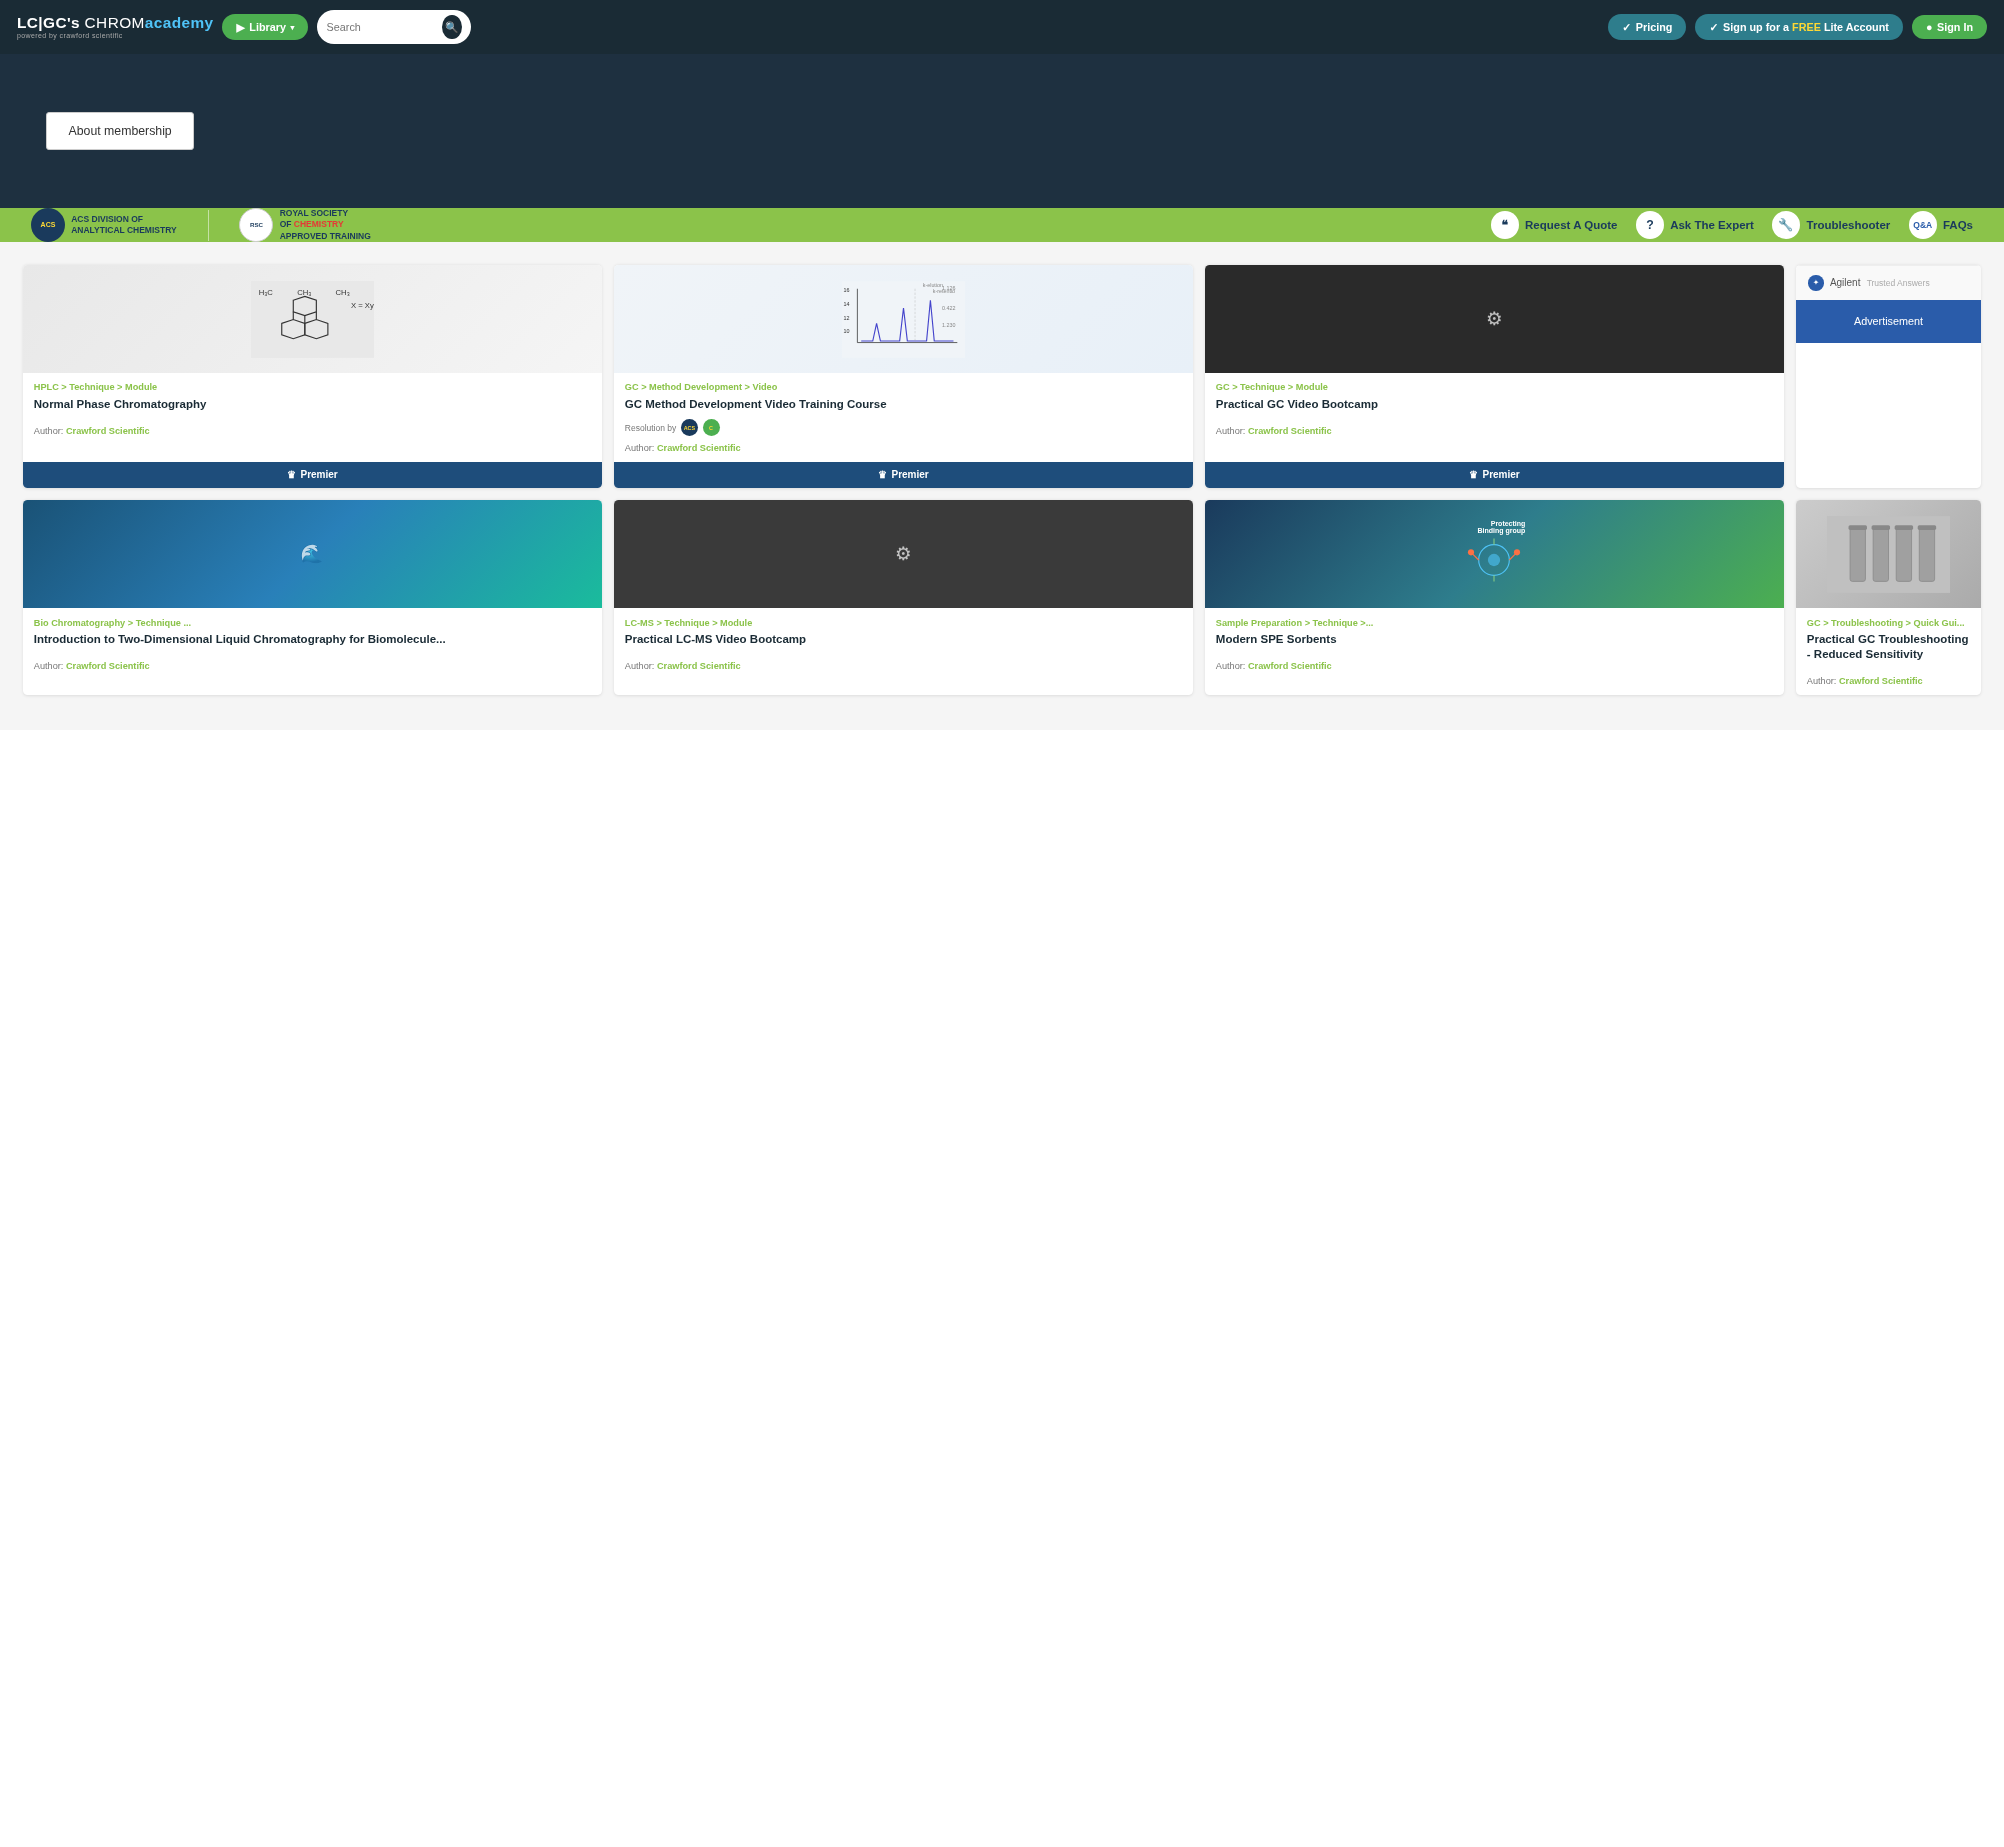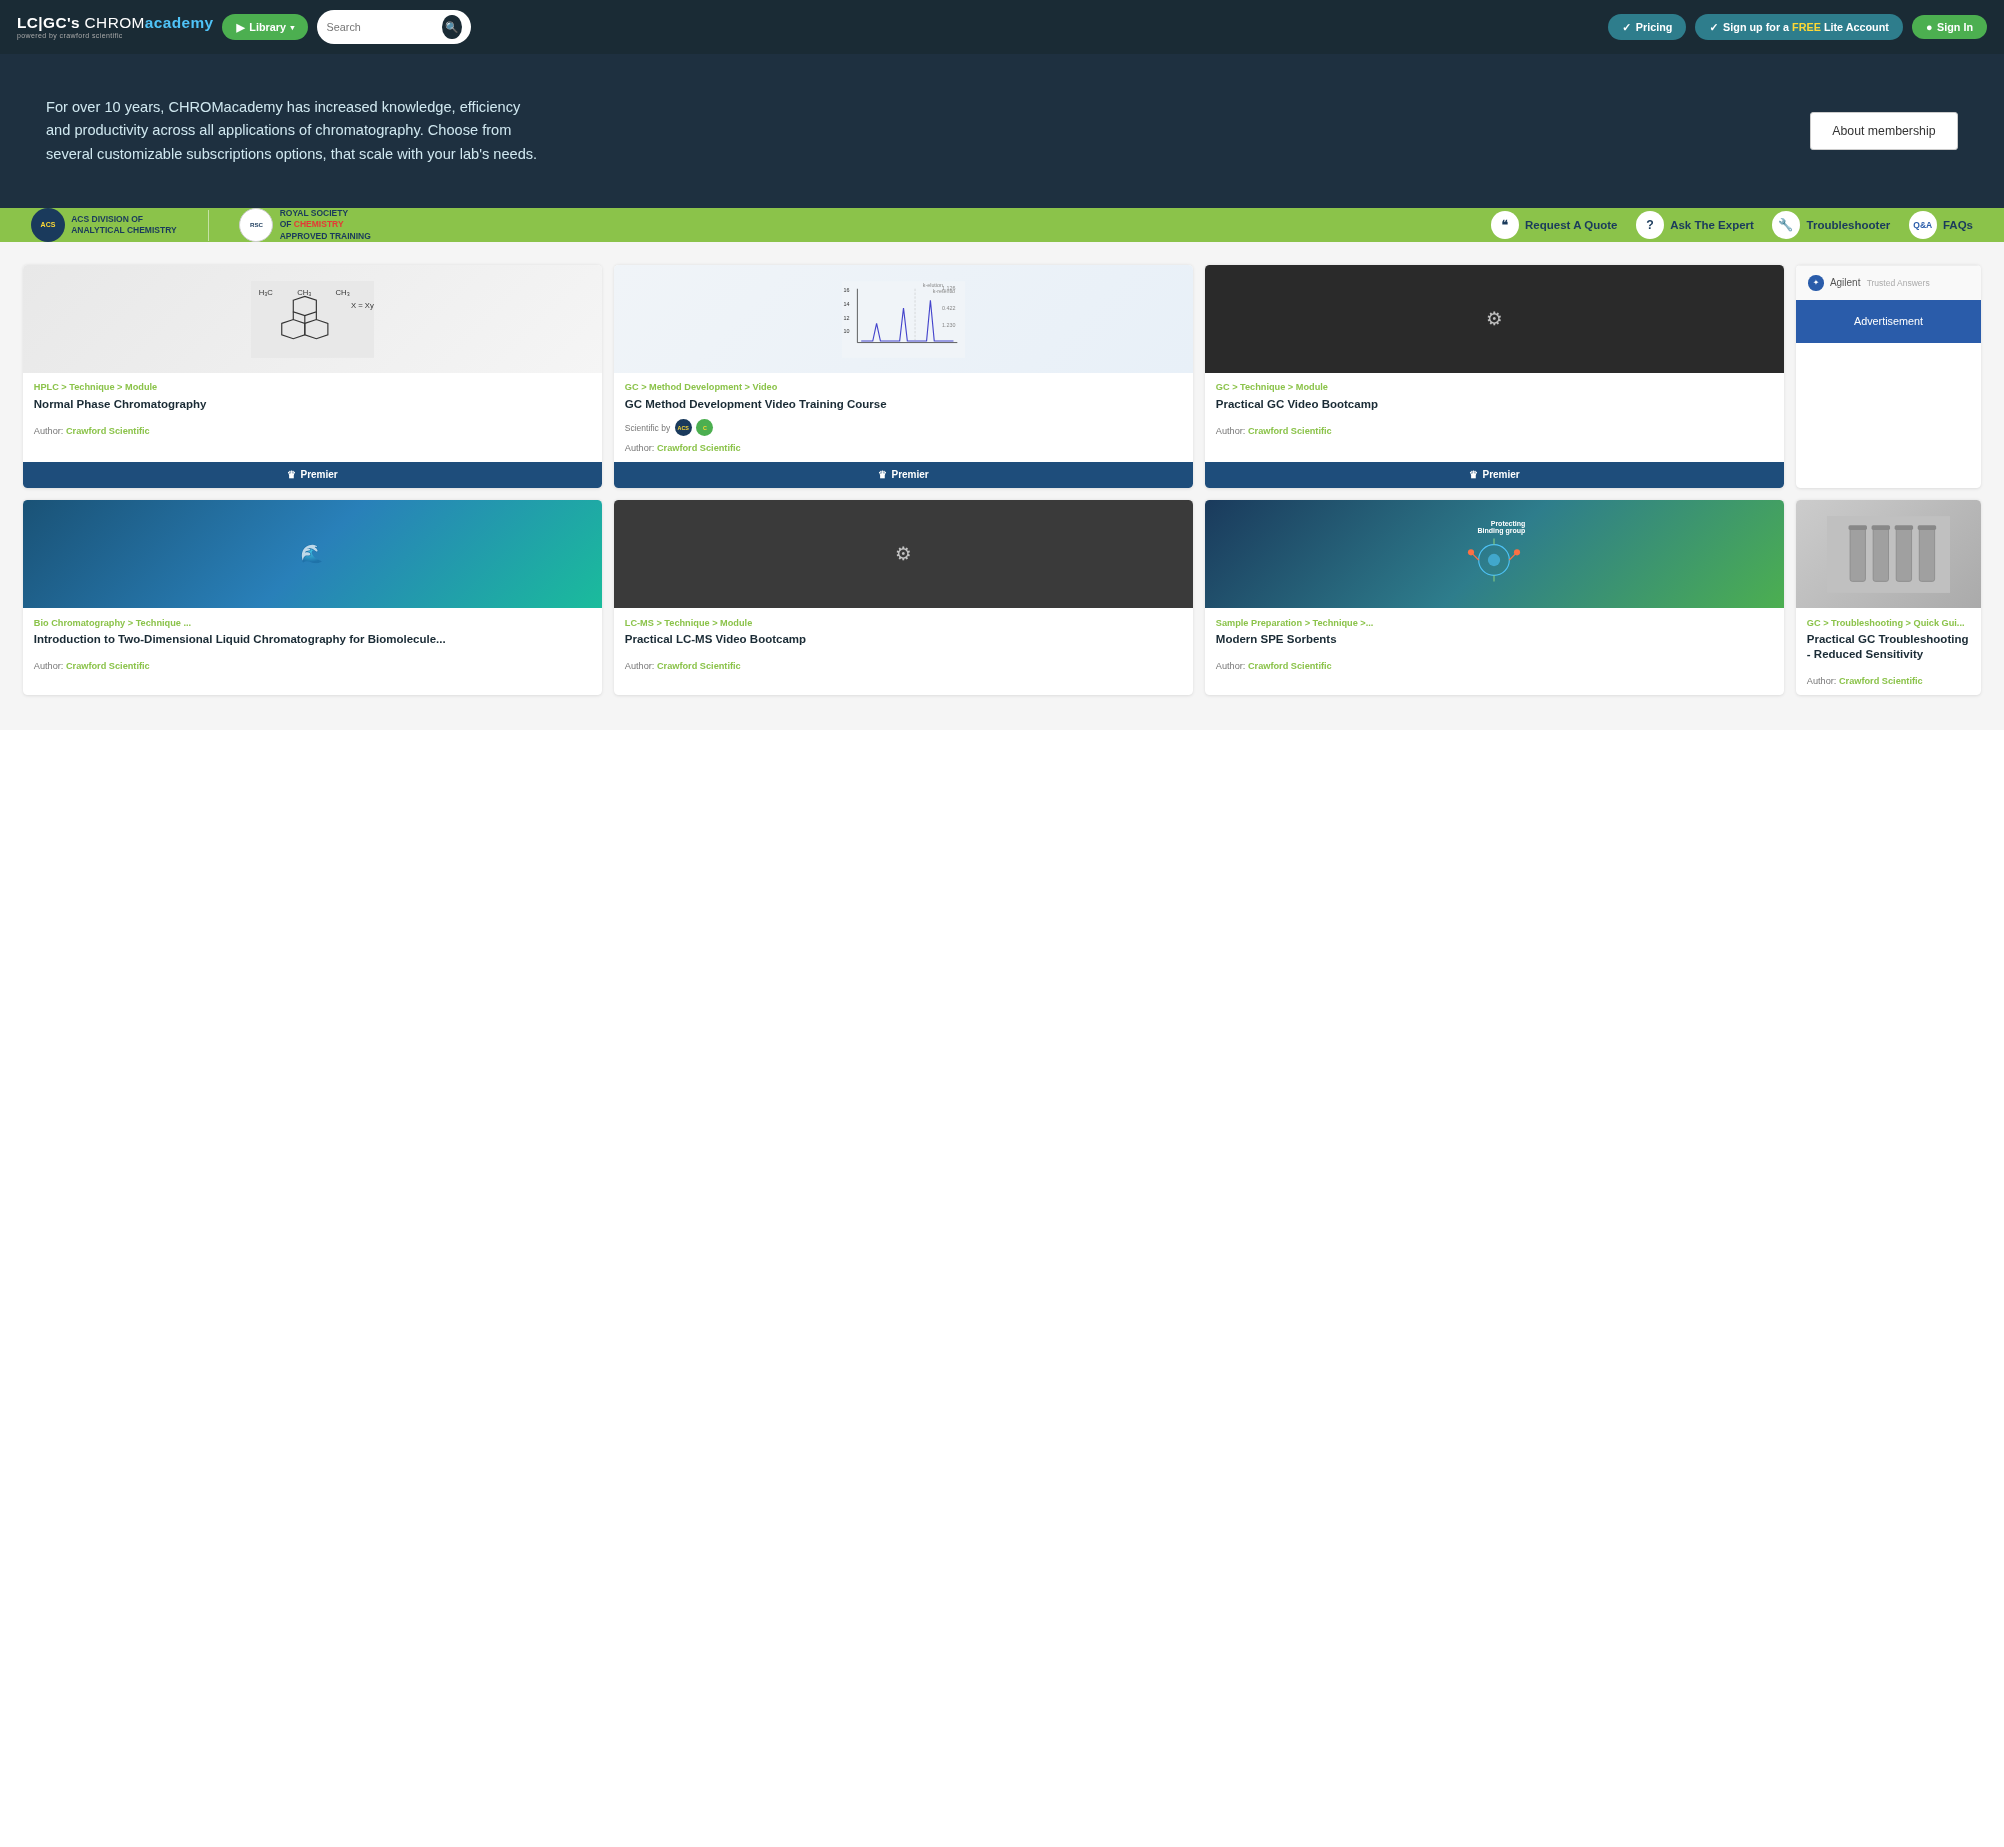--- a/index.html
+++ b/index.html
@@ -401,21 +401,20 @@
     </span>
   </button>
 
   <button class="nav-btn signin-btn">
     <span>●</span>
     <span>Sign In</span>
   </button>
 </header>
 
 <section class="hero">
-  <p class="hero-text">For over 10 years, CHROMacademy has increased knowledge, efficiency and productivity across all applications of chromatography. Choose from several customizable subscriptions options, that scale with your lab's needs.</p>
   <button class="about-btn">About membership</button>
 </section>
 
 <div class="partners-bar">
   <div class="partner-badge">
     <div class="badge-circle">ACS</div>
     <div class="partner-text">
       ACS DIVISION OF<br>ANALYTICAL CHEMISTRY
     </div>
   </div>
@@ -503,21 +502,21 @@
           <text x="105" y="8" font-size="7" fill="#888">k-elution</text>
           <text x="118" y="15" font-size="7" fill="#888">k-retentio</text>
 
           <line x1="95" y1="10" x2="95" y2="78" stroke="#aaa" stroke-width="0.5" stroke-dasharray="3,2"></line>
         </svg>
       </div>
       <div class="card-body">
         <div class="card-category">GC &gt; Method Development &gt; Video</div>
         <div class="card-title">GC Method Development Video Training Course</div>
         <div class="accredited-area">
-          <span>Scientific by</span>
+          <span>Resolution by</span>
           <span class="accredit-badge">ACS</span>
           <span class="accredit-badge green">C</span>
         </div>
         <div class="card-author">Author: <span>Crawford Scientific</span></div>
       </div>
       <div class="card-footer">
         <span>♛</span>
         <span>Premier</span>
       </div>
     </div>

